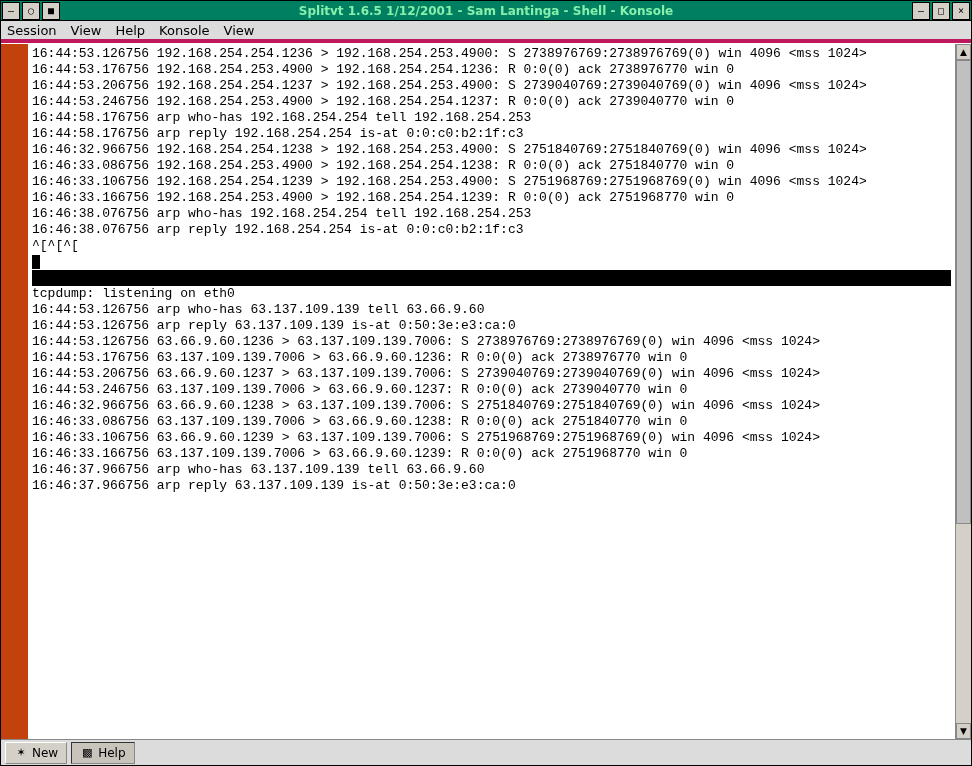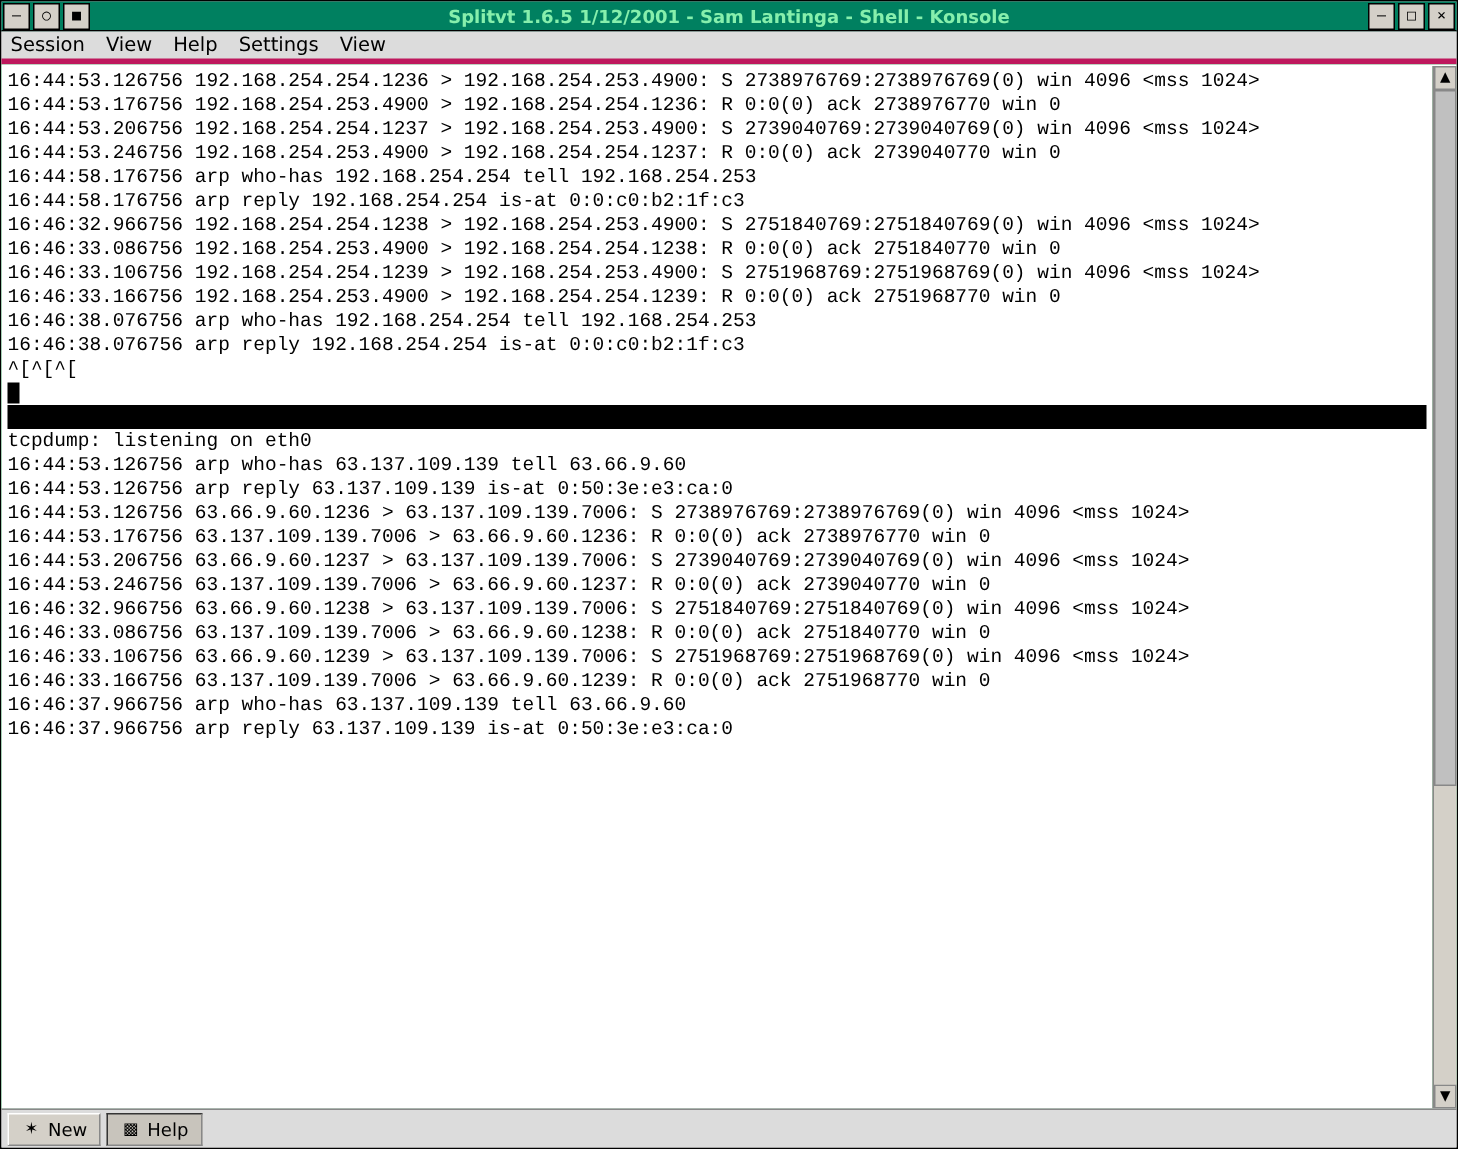--- a/index.html
+++ b/index.html
@@ -48,22 +48,23 @@
     display: flex; align-items: center;
     padding: 0 6px;
     gap: 14px;
     font-size: 13px;
   }
   .menu-item { cursor: pointer; }
   .terminal-wrap {
     flex: 1;
     display: flex;
     border-top: 1px solid #fff;
-    background: #22c55e;
+    background: #c2410c;
     min-height: 0;
+    padding-left: 27px;
   }
   .terminal {
     flex: 1;
     background: #ffffff;
     color: #000;
     font-family: "Courier New", monospace;
     font-size: 13px;
     line-height: 16px;
     padding: 2px 4px;
     white-space: pre-wrap;
@@ -160,21 +161,21 @@
       <div class="tb-btn">
           <span>×</span>
         </div>
     </div>
   </div>
 
   <div class="menubar">
     <span class="menu-item">Session</span>
     <span class="menu-item">View</span>
     <span class="menu-item">Help</span>
-    <span class="menu-item">Settings</span>
+    <span class="menu-item">Konsole</span>
     <span class="menu-item">View</span>
   </div>
 
   <div class="terminal-wrap">
     <div class="terminal" id="terminal"><div>16:44:53.126756 192.168.254.254.1236 &gt; 192.168.254.253.4900: S 2738976769:2738976769(0) win 4096 &lt;mss 1024&gt;</div><div>16:44:53.176756 192.168.254.253.4900 &gt; 192.168.254.254.1236: R 0:0(0) ack 2738976770 win 0</div><div>16:44:53.206756 192.168.254.254.1237 &gt; 192.168.254.253.4900: S 2739040769:2739040769(0) win 4096 &lt;mss 1024&gt;</div><div>16:44:53.246756 192.168.254.253.4900 &gt; 192.168.254.254.1237: R 0:0(0) ack 2739040770 win 0</div><div>16:44:58.176756 arp who-has 192.168.254.254 tell 192.168.254.253</div><div>16:44:58.176756 arp reply 192.168.254.254 is-at 0:0:c0:b2:1f:c3</div><div>16:46:32.966756 192.168.254.254.1238 &gt; 192.168.254.253.4900: S 2751840769:2751840769(0) win 4096 &lt;mss 1024&gt;</div><div>16:46:33.086756 192.168.254.253.4900 &gt; 192.168.254.254.1238: R 0:0(0) ack 2751840770 win 0</div><div>16:46:33.106756 192.168.254.254.1239 &gt; 192.168.254.253.4900: S 2751968769:2751968769(0) win 4096 &lt;mss 1024&gt;</div><div>16:46:33.166756 192.168.254.253.4900 &gt; 192.168.254.254.1239: R 0:0(0) ack 2751968770 win 0</div><div>16:46:38.076756 arp who-has 192.168.254.254 tell 192.168.254.253</div><div>16:46:38.076756 arp reply 192.168.254.254 is-at 0:0:c0:b2:1f:c3</div><div>^[^[^[</div><div><span class="cursor-block"></span></div><div class="divider-bar"></div><div>tcpdump: listening on eth0</div><div>16:44:53.126756 arp who-has 63.137.109.139 tell 63.66.9.60</div><div>16:44:53.126756 arp reply 63.137.109.139 is-at 0:50:3e:e3:ca:0</div><div>16:44:53.126756 63.66.9.60.1236 &gt; 63.137.109.139.7006: S 2738976769:2738976769(0) win 4096 &lt;mss 1024&gt;</div><div>16:44:53.176756 63.137.109.139.7006 &gt; 63.66.9.60.1236: R 0:0(0) ack 2738976770 win 0</div><div>16:44:53.206756 63.66.9.60.1237 &gt; 63.137.109.139.7006: S 2739040769:2739040769(0) win 4096 &lt;mss 1024&gt;</div><div>16:44:53.246756 63.137.109.139.7006 &gt; 63.66.9.60.1237: R 0:0(0) ack 2739040770 win 0</div><div>16:46:32.966756 63.66.9.60.1238 &gt; 63.137.109.139.7006: S 2751840769:2751840769(0) win 4096 &lt;mss 1024&gt;</div><div>16:46:33.086756 63.137.109.139.7006 &gt; 63.66.9.60.1238: R 0:0(0) ack 2751840770 win 0</div><div>16:46:33.106756 63.66.9.60.1239 &gt; 63.137.109.139.7006: S 2751968769:2751968769(0) win 4096 &lt;mss 1024&gt;</div><div>16:46:33.166756 63.137.109.139.7006 &gt; 63.66.9.60.1239: R 0:0(0) ack 2751968770 win 0</div><div>16:46:37.966756 arp who-has 63.137.109.139 tell 63.66.9.60</div><div>16:46:37.966756 arp reply 63.137.109.139 is-at 0:50:3e:e3:ca:0</div></div>
     <div class="scrollbar">
       <div class="sb-btn">
           <span>▲</span>
         </div>
       <div class="sb-track">

